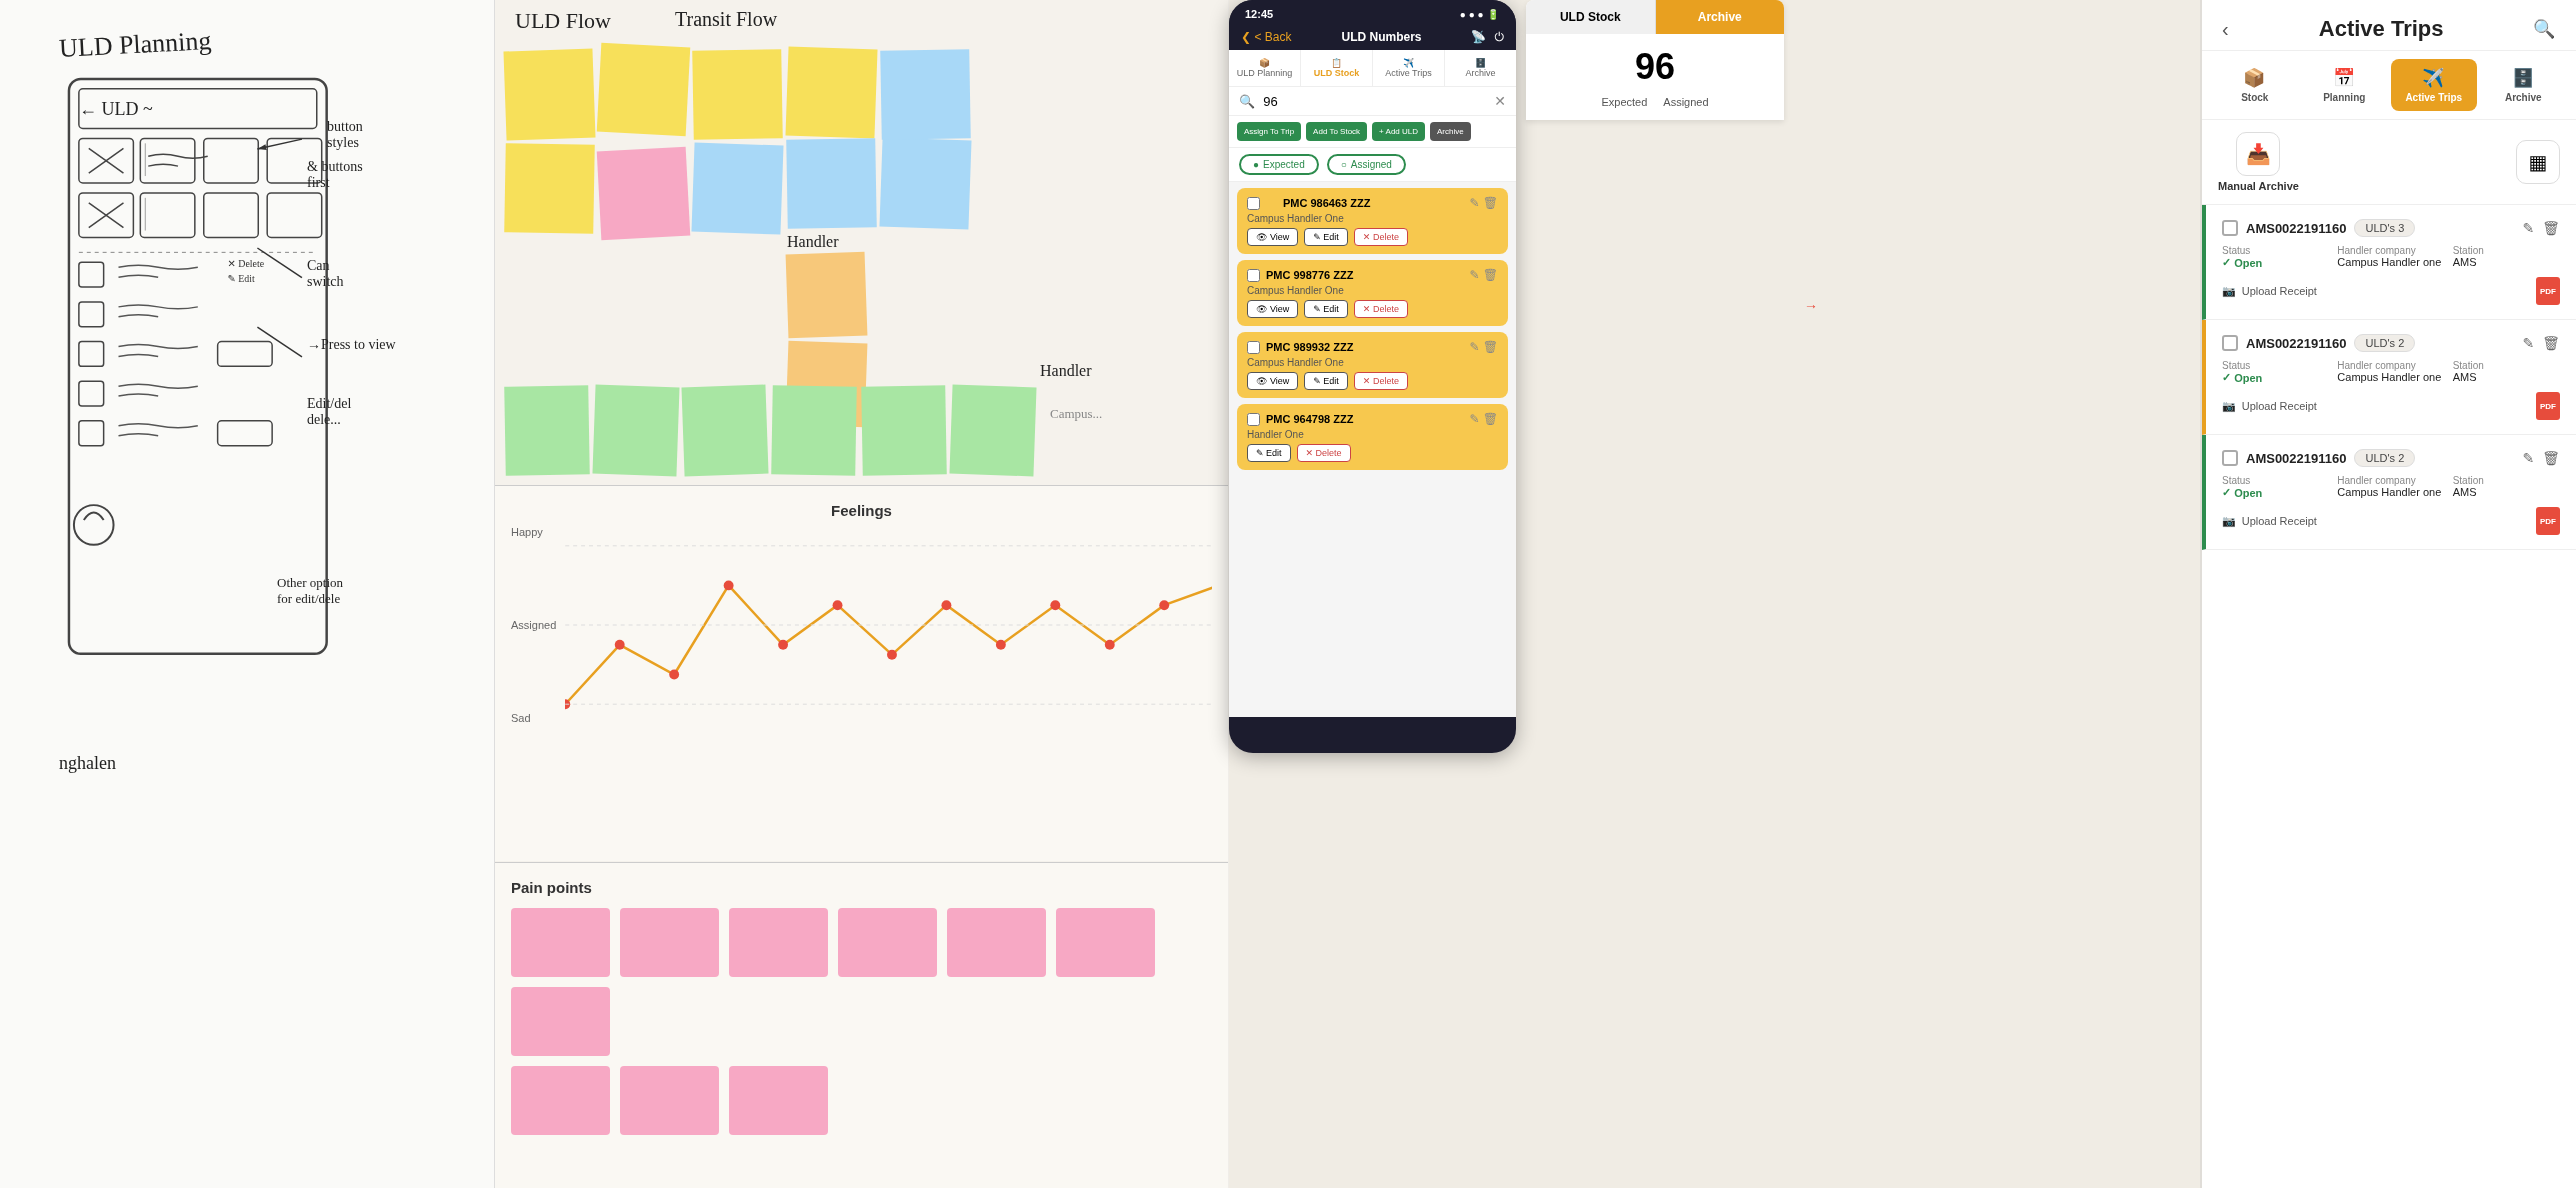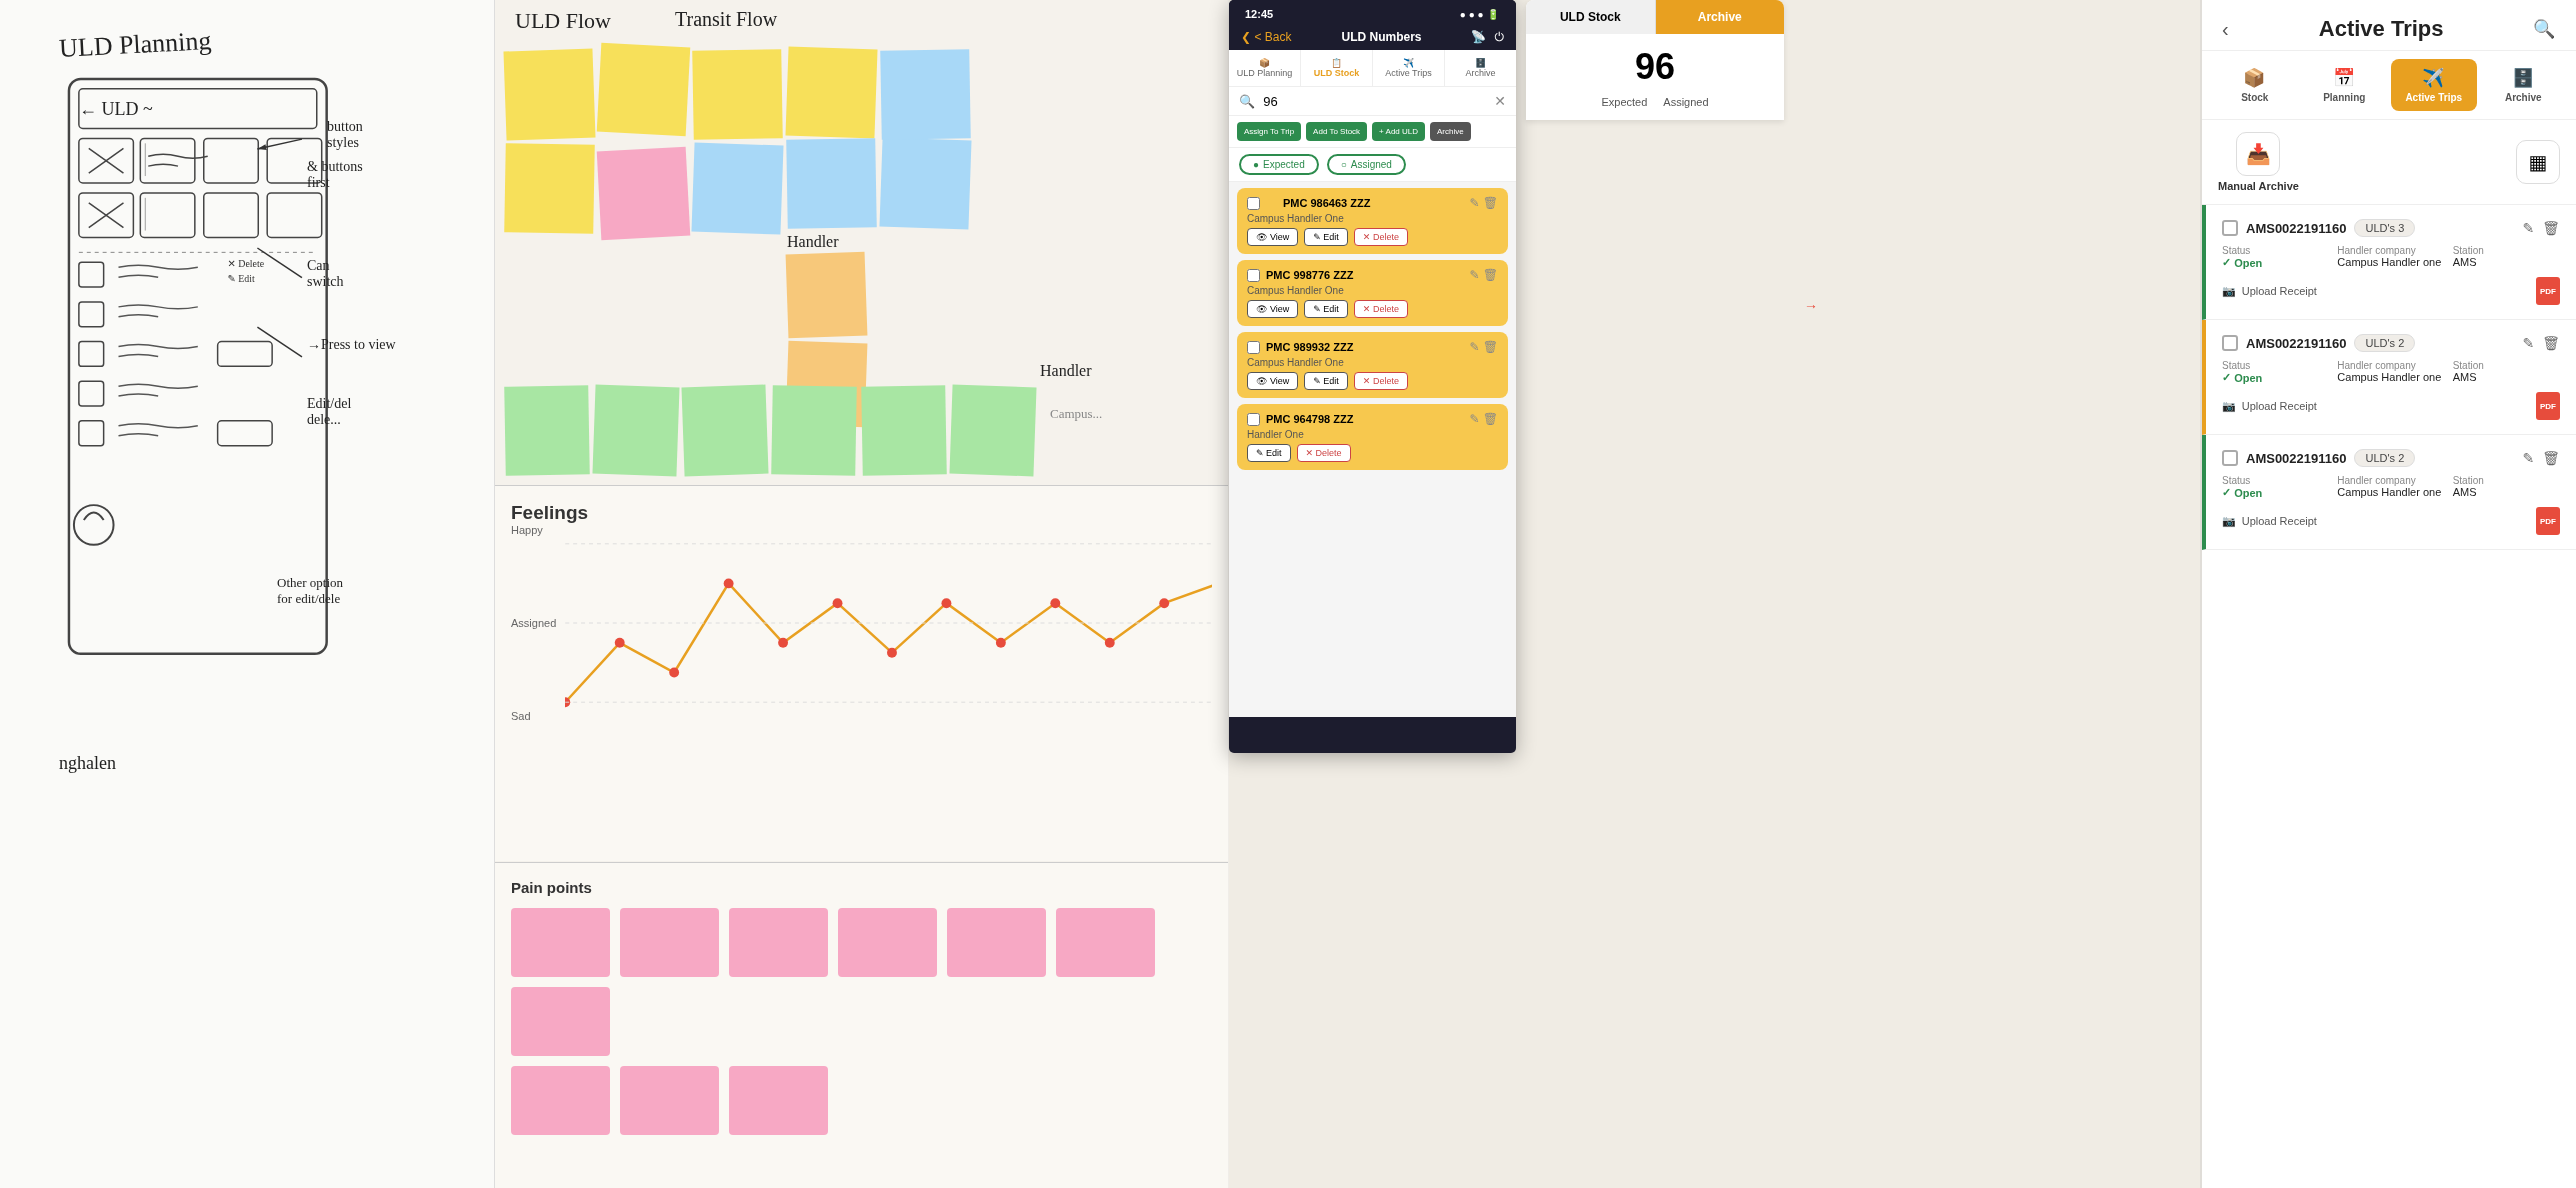--- a/index.html
+++ b/index.html
@@ -198,21 +198,21 @@
   <div class="sticky sticky-green" style="left:99px;top:386px;width:84px;height:89px;transform:rotate(2deg);"></div>
   <div class="sticky sticky-green" style="left:188px;top:386px;width:84px;height:89px;transform:rotate(-2deg);"></div>
   <div class="sticky sticky-green" style="left:277px;top:386px;width:84px;height:89px;transform:rotate(1deg);"></div>
   <div class="sticky sticky-green" style="left:367px;top:386px;width:84px;height:89px;transform:rotate(-1deg);"></div>
   <div class="sticky sticky-green" style="left:456px;top:386px;width:84px;height:89px;transform:rotate(2deg);"></div>
 
   <div class="hw" style="left:545px;top:362px;font-size:16px;">Handler</div>
   <div class="hw" style="left:555px;top:406px;font-size:13px;color:#888;">Campus...</div>
 
   <div style="position:absolute;left:0;top:485px;width:733px;height:376px;background:#faf8f3;border-top:1px solid #ccc;padding:16px;">
-    <div style="font-size:19px;font-weight:600;color:#333;margin-bottom:0;">Feelings</div>
+    <div style="font-size:15px;font-weight:600;color:#333;margin-bottom:7px;text-align:center;">Feelings</div>
     <div style="position:relative;width:100%;height:198px;display:flex;align-items:center;">
 
       <div style="position:absolute;left:0;top:0;height:198px;display:flex;flex-direction:column;justify-content:space-between;font-size:11px;color:#666;width:54px;">
         <span>Happy</span>
         <span>Assigned</span>
         <span>Sad</span>
       </div>
 
       <svg style="position:absolute;left:54px;top:0;width:calc(100% - 54px);height:198px;" viewBox="0 0 653 200" width="647" height="198">
         <polyline points="0,180 55,120 110,150 165,60 220,120 275,80 330,130 385,80 440,120 495,80 550,120 605,80 660,60" fill="none" stroke="#e8a020" stroke-width="2.5"></polyline>
@@ -257,21 +257,21 @@
     </div>
   </div>
 </div>
 
 <div class="whiteboard-right">
 
   <div style="position:absolute;left:0;top:0;width:277px;">
     <div class="hw" style="left:10px;top:10px;font-size:20px;">ULD Planning</div>
   </div>
 
-  <div style="position:absolute;left:0;top:0;width:287px;height:753px;background:#1c1c2e;border-radius:5px;overflow:hidden;box-shadow:0 4px 20px rgba(0,0,0,0.3);">
+  <div style="position:absolute;left:0;top:0;width:287px;height:753px;background:#1c1c2e;border-radius:24px;overflow:hidden;box-shadow:0 4px 20px rgba(0,0,0,0.3);">
 
     <div style="background:#1c1c2e;padding:8px 16px 4px;display:flex;justify-content:space-between;align-items:center;">
       <span style="color:#fff;font-size:11px;font-weight:600;">12:45</span>
       <div style="display:flex;gap:4px;align-items:center;">
         <span style="color:#fff;font-size:10px;">● ● ●</span>
         <span style="color:#fff;font-size:10px;">🔋</span>
       </div>
     </div>
 
     <div style="background:#1c1c2e;padding:6px 12px;display:flex;align-items:center;justify-content:space-between;">

